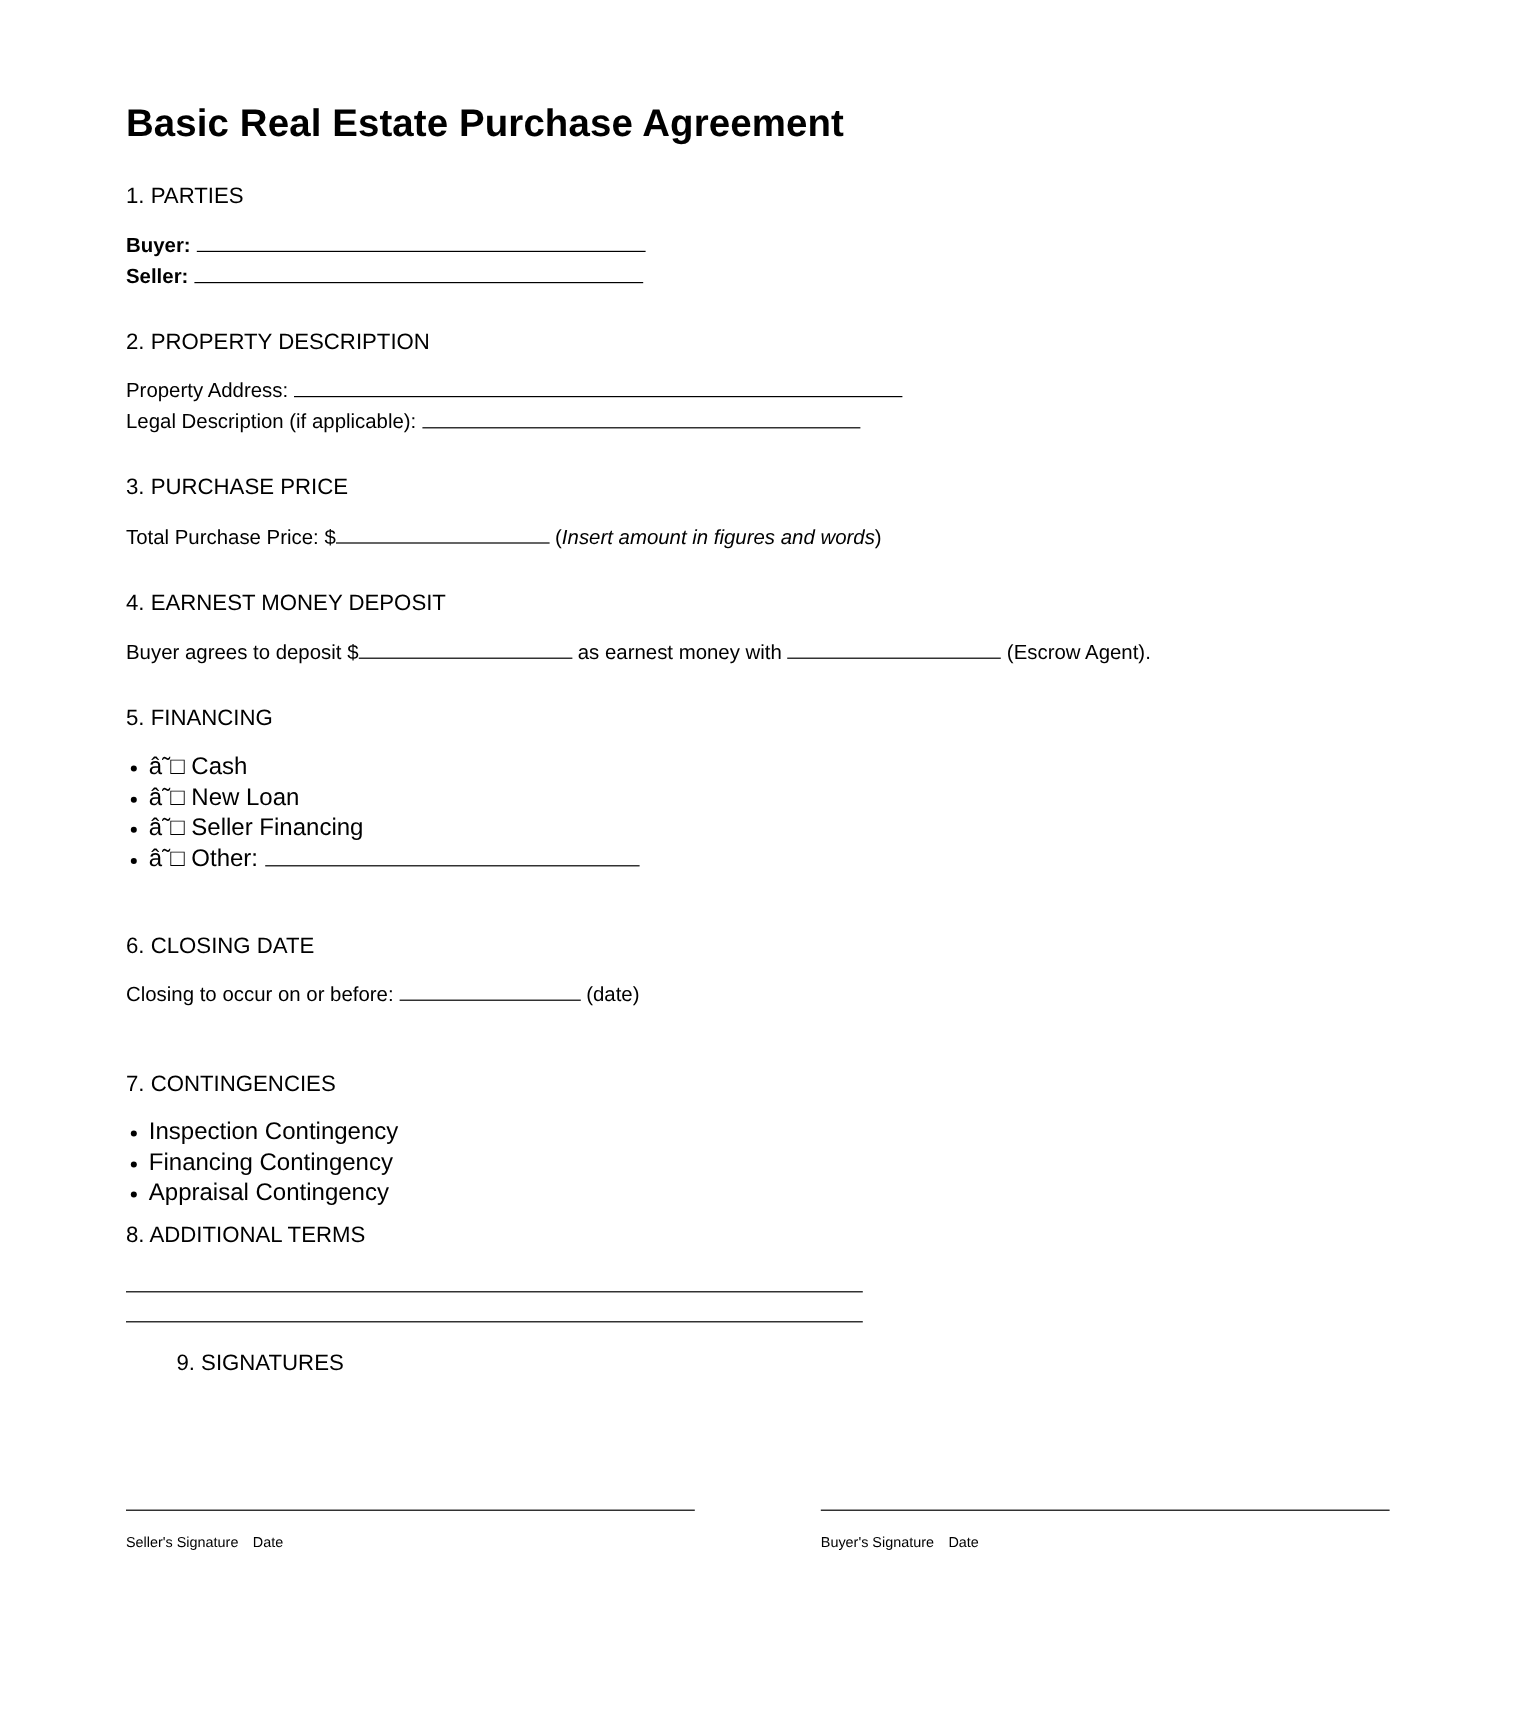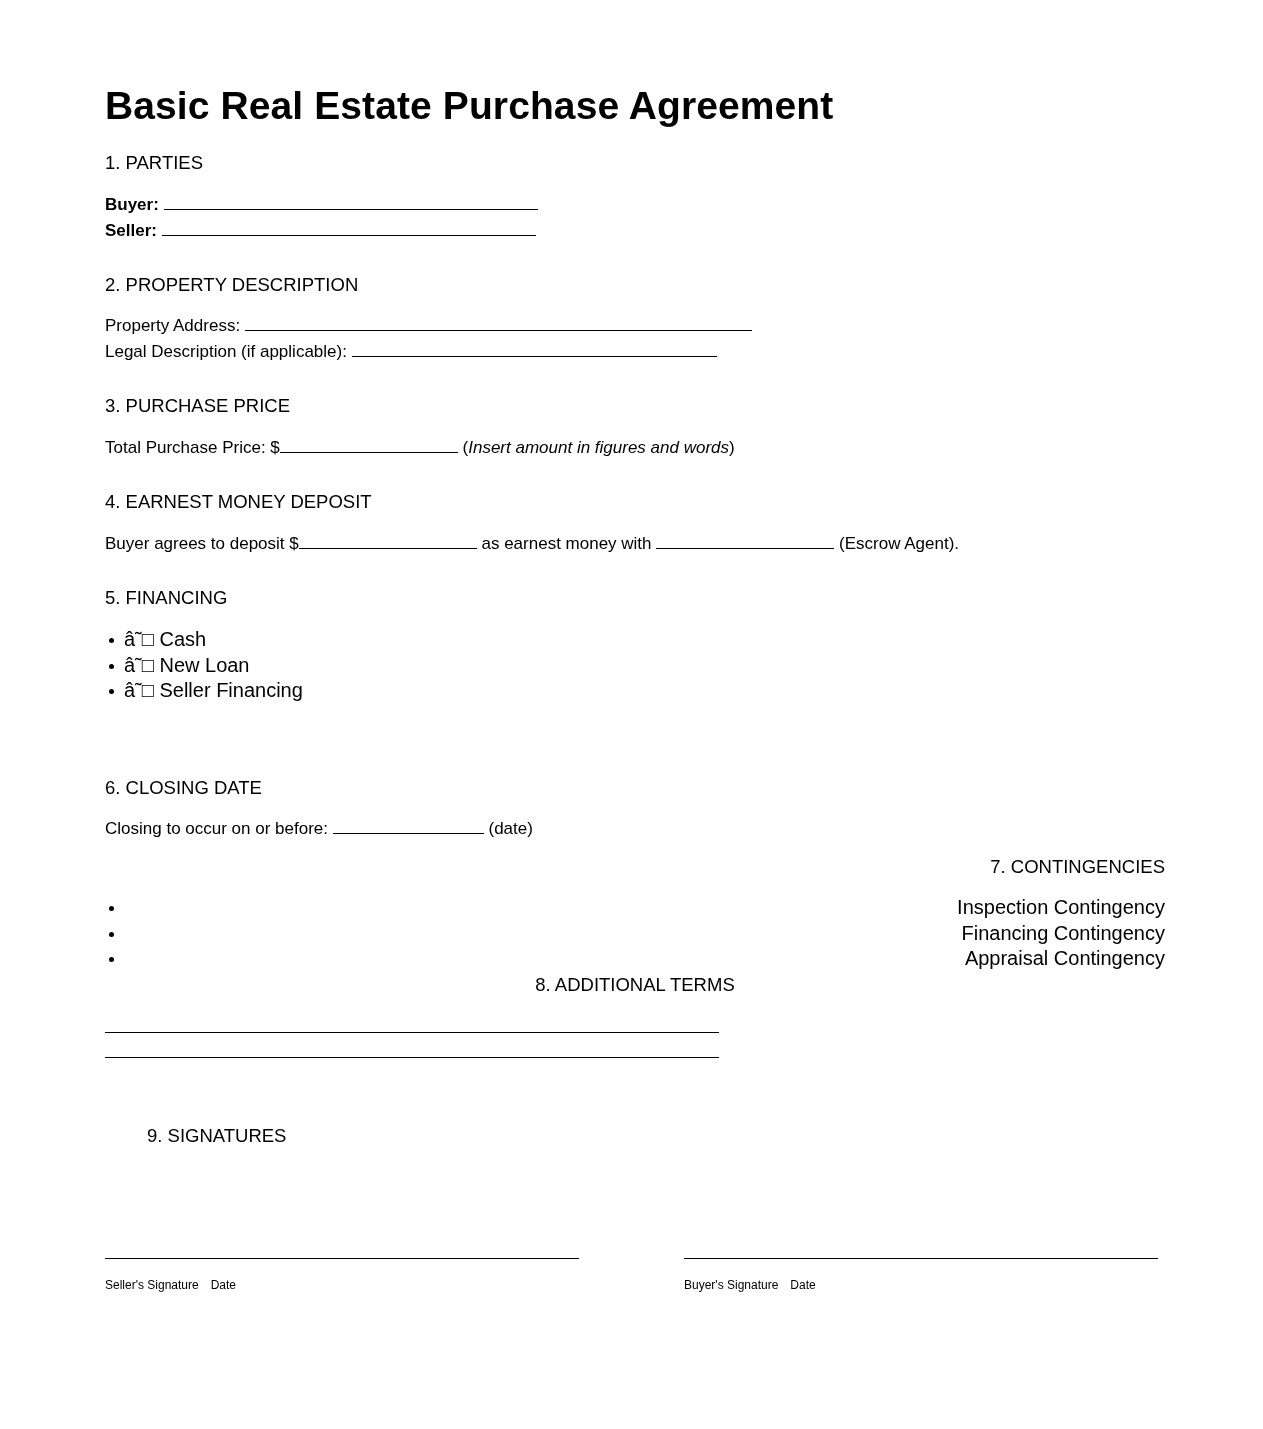--- a/index.html
+++ b/index.html
@@ -14,21 +14,21 @@
       color: #000000;
       position: relative;
     }
     .page {
       position: absolute;
       left: 105px;
       top: 0;
       width: 1060px;
     }
     h1 {
-      font-size: 39px;
+      font-size: 32px;
       font-weight: bold;
       margin: 0;
       position: absolute;
       top: 84px;
       left: 0;
       white-space: nowrap;
       letter-spacing: 0.1px;
     }
     .section {
       position: absolute;
@@ -161,44 +161,49 @@
         <span>Cash</span>
       </li>
       <li>
         <span>â˜□</span>
         <span>New Loan</span>
       </li>
       <li>
         <span>â˜□</span>
         <span>Seller Financing</span>
       </li>
+      <li>
+        <span>â˜□</span>
+        <span>Other:</span>
+        <span class="blank" style="width:312px;"></span>
+      </li>
     </ul>
   </div>
 
   <div class="section" style="top:760px;margin-top:17px;">
     <h2>6. CLOSING DATE</h2>
     <div style="height:17px;"></div>
     <div class="line">
       <span>Closing to occur on or before:</span>
       <span class="blank" style="width:151px;"></span>
       <span>(date)</span>
     </div>
   </div>
 
-  <div class="section" style="top:856px;text-align:right;">
+  <div class="section" style="top:892px;">
     <h2>7. CONTINGENCIES</h2>
     <div style="height:17px;"></div>
     <ul>
       <li>Inspection Contingency</li>
       <li>Financing Contingency</li>
       <li>Appraisal Contingency</li>
     </ul>
   </div>
 
-  <div class="section" style="top:974px;text-align:center;">
+  <div class="section" style="top:1018px;">
     <h2>8. ADDITIONAL TERMS</h2>
     <div style="height:36px;"></div>
     <span class="full-blank"></span>
     <div style="height:24px;"></div>
     <span class="full-blank"></span>
   </div>
 
   <div class="section" style="top:1125px;margin-left:42px;">
     <h2>9. SIGNATURES</h2>
   </div>

